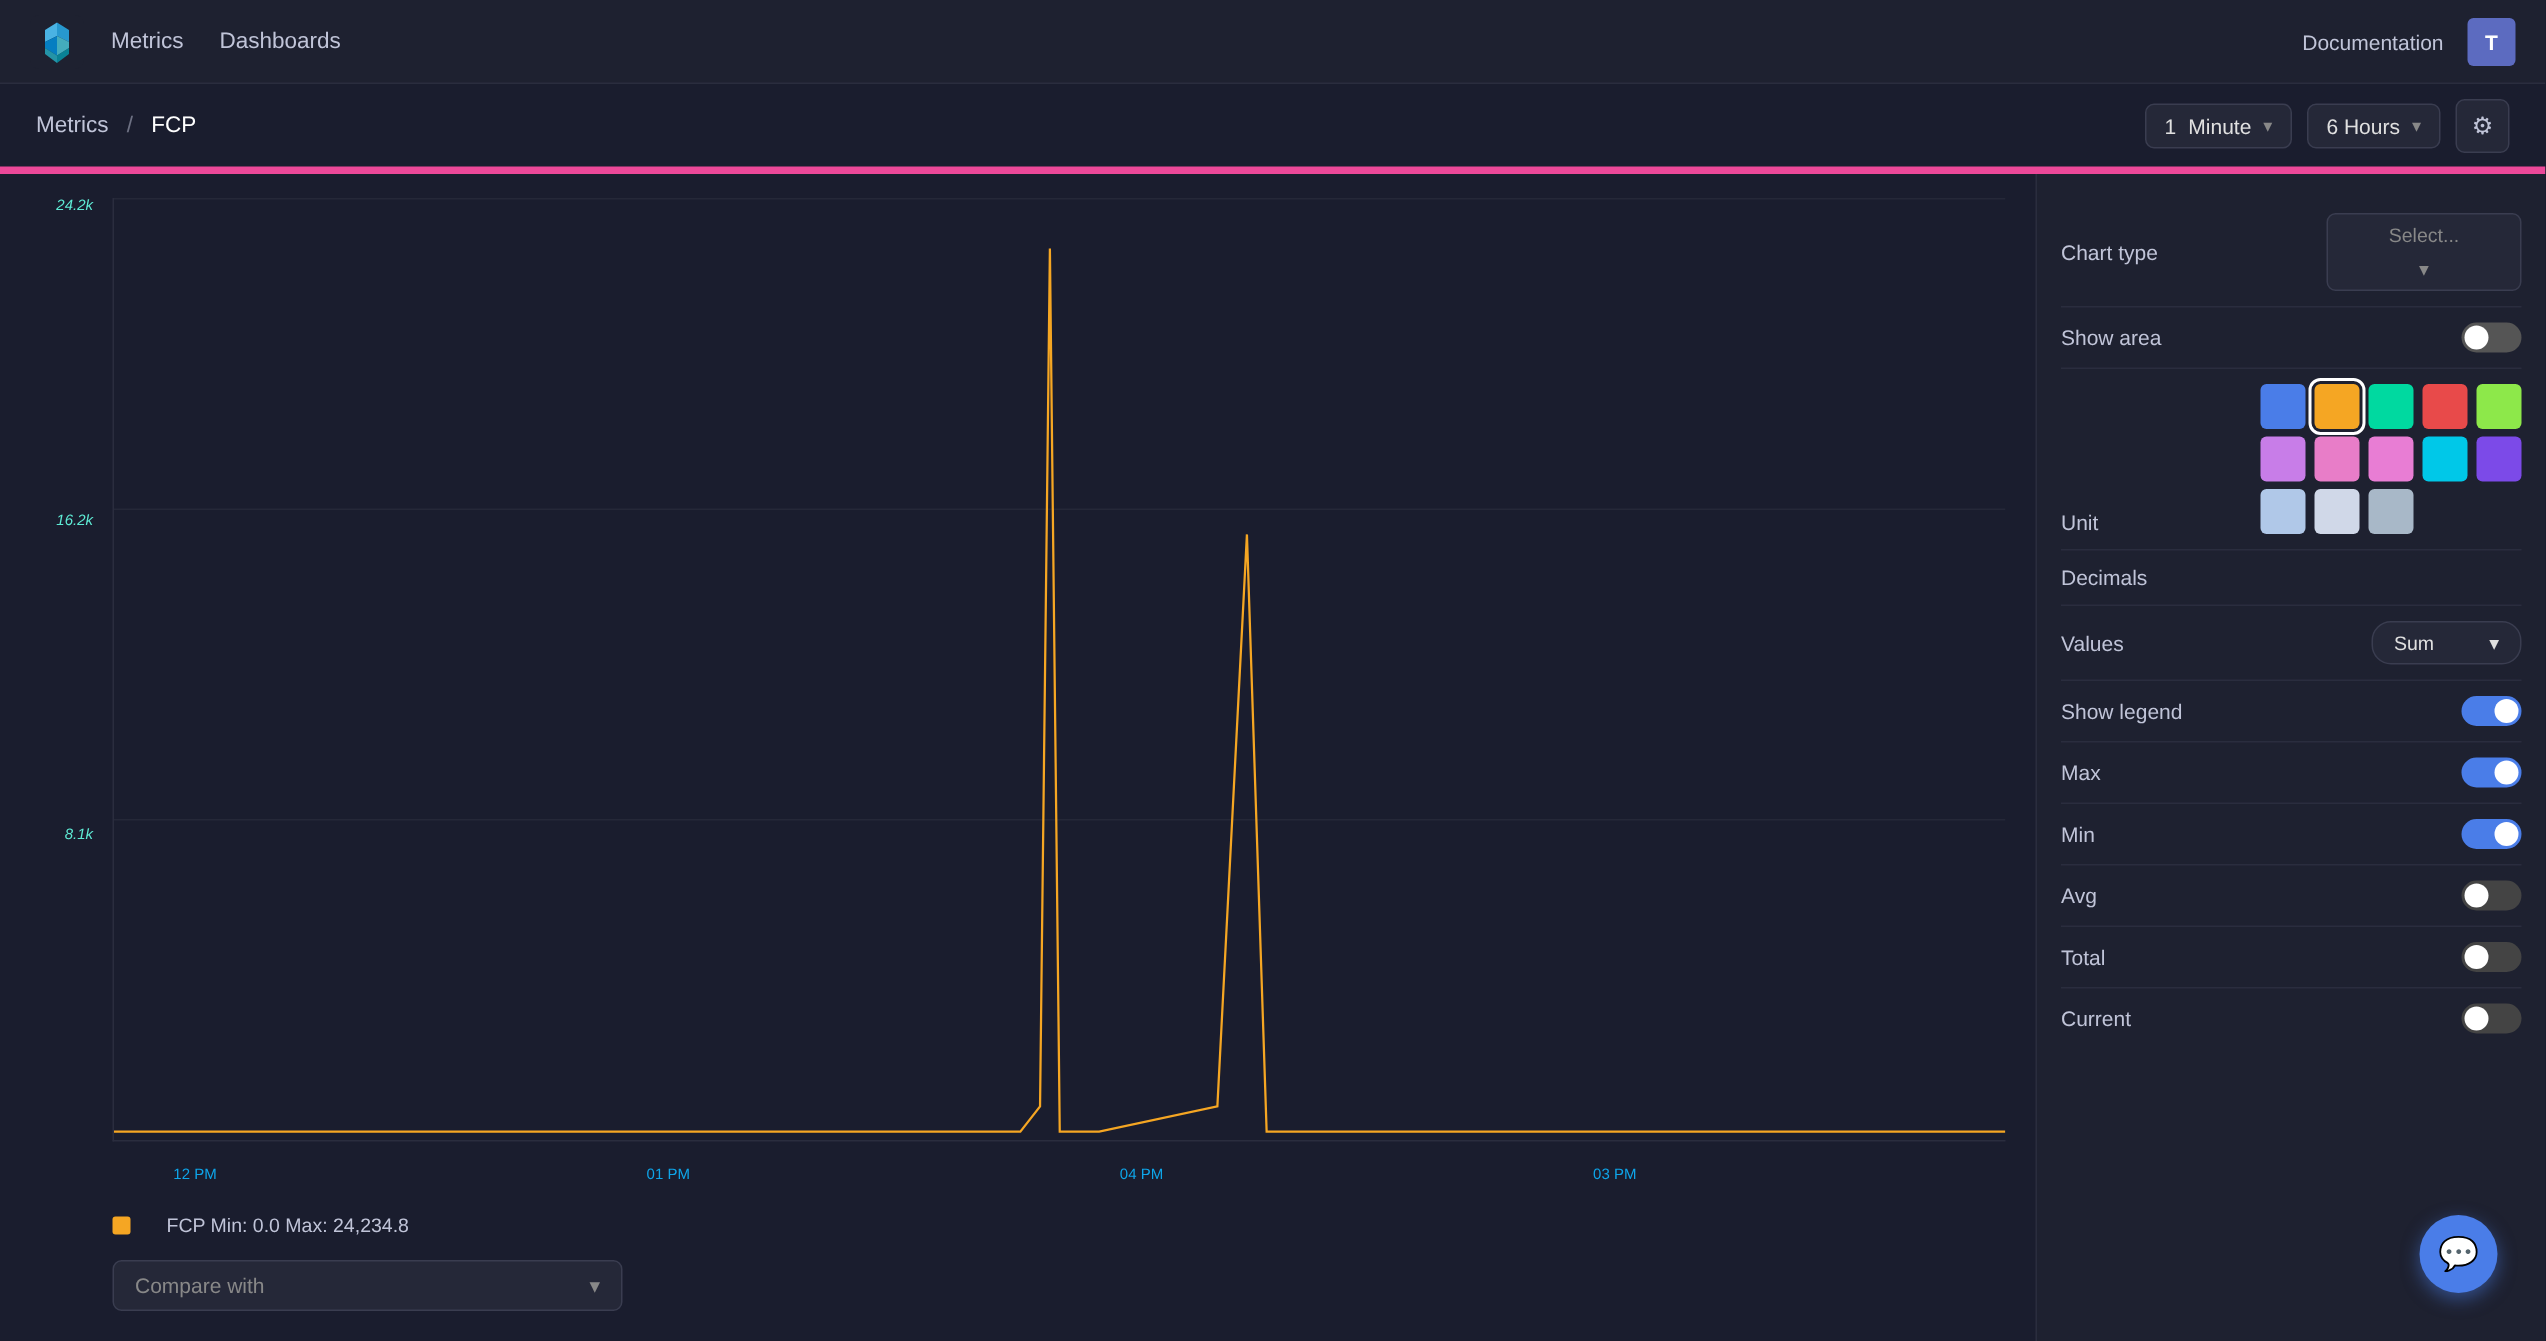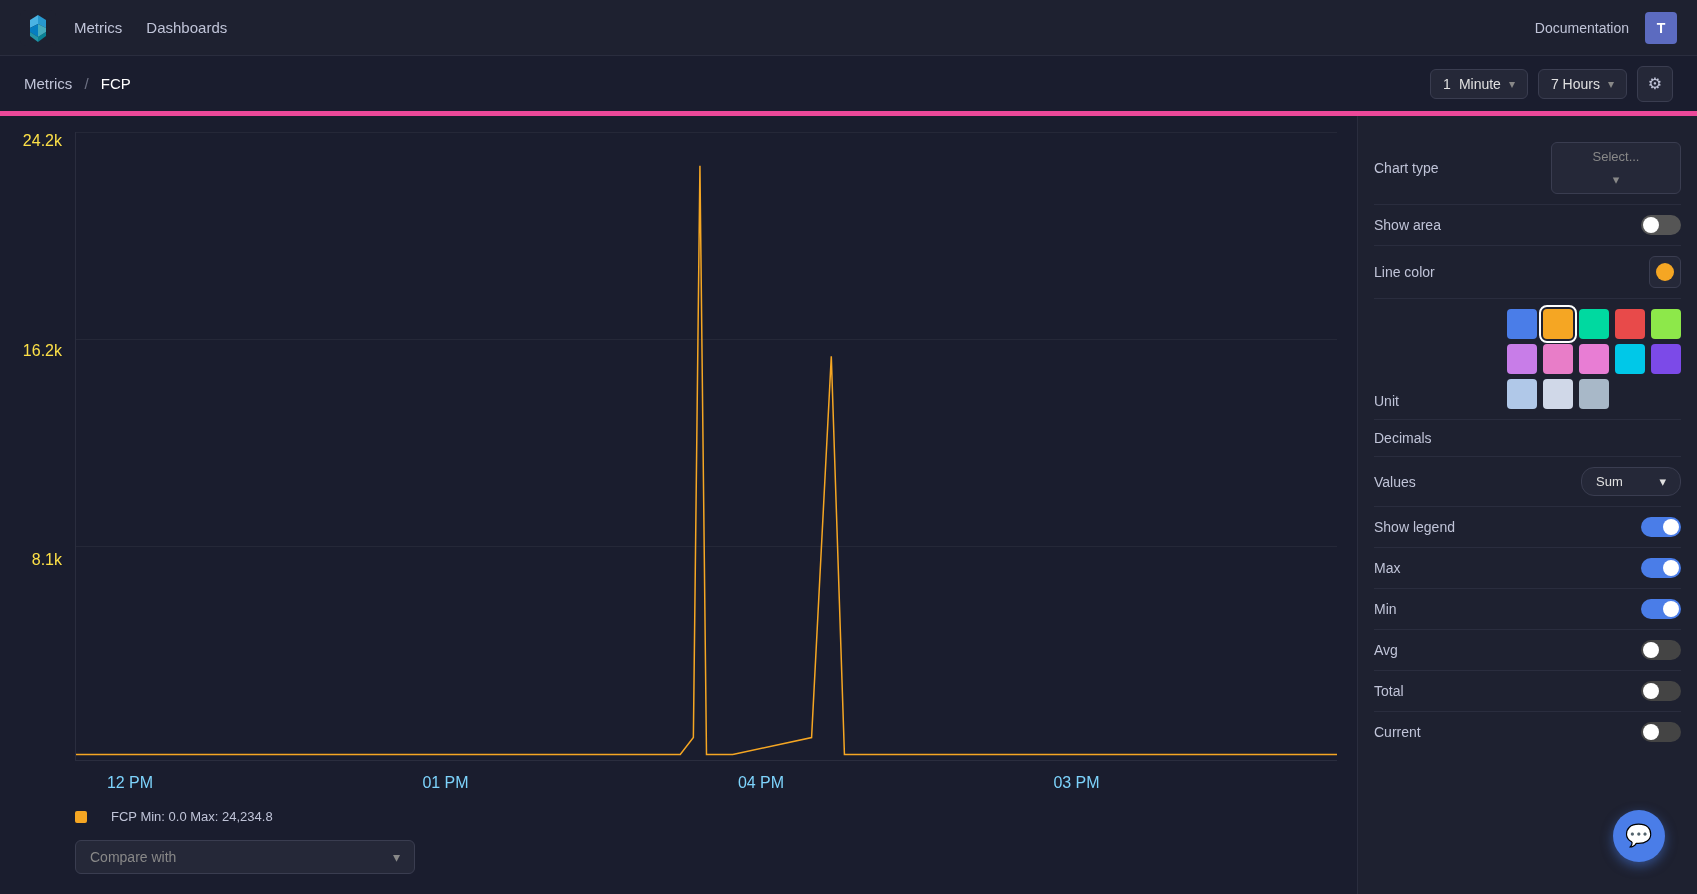--- a/index.html
+++ b/index.html
@@ -144,22 +144,23 @@
       top: 0;
       bottom: 40px;
       width: 50px;
       display: flex;
       flex-direction: column;
       justify-content: space-between;
       align-items: flex-end;
       padding-right: 8px;
     }
     .y-label {
-      color: #fde047;
-      font-size: 16px;
+      color: #5eead4;
+      font-size: 10px;
+      font-style: italic;
     }
     .chart-plot {
       position: absolute;
       left: 55px;
       right: 0;
       top: 0;
       bottom: 40px;
       border-left: 1px solid #2a2d3e;
       border-bottom: 1px solid #2a2d3e;
       overflow: hidden;
@@ -179,22 +180,22 @@
     .x-axis-labels {
       position: absolute;
       left: 55px;
       right: 0;
       bottom: 0;
       height: 36px;
       display: flex;
       align-items: center;
     }
     .x-label {
-      color: #7dd3fc;
-      font-size: 16px;
+      color: #0ea5e9;
+      font-size: 10px;
       position: absolute;
       transform: translateX(-50%);
     }
     .chart-line-svg {
       position: absolute;
       top: 0; left: 0; width: 100%; height: 100%;
     }
     .legend-area {
       display: flex;
       align-items: center;
@@ -401,21 +402,21 @@
     <span class="sep">/</span>
     <span class="current">FCP</span>
   </div>
   <div class="toolbar-right">
     <div class="interval-select">
       <span>1</span>
       <span>Minute</span>
       <span class="chevron">▾</span>
     </div>
     <div class="interval-select">
-      <span>7 Hours</span>
+      <span>6 Hours</span>
       <span class="chevron">▾</span>
     </div>
     <div class="gear-btn">
       <span>⚙</span>
     </div>
   </div>
 </div>
 
 <div class="main-content">
 
@@ -475,26 +476,20 @@
       </div>
     </div>
 
     <div class="panel-row">
       <span class="panel-label">Show area</span>
       <div class="toggle gray">
         <div class="toggle-knob"></div>
       </div>
     </div>
 
-    <div class="panel-row">
-      <span class="panel-label">Line color</span>
-      <div class="line-color-btn">
-        <div class="color-dot"></div>
-      </div>
-    </div>
 
     <div class="panel-row unit-row">
       <span class="panel-label">Unit</span>
       <div class="unit-color-panel">
         <div class="swatch-row">
           <div class="swatch" style="background:#4a7de8;"></div>
           <div class="swatch selected" style="background:#f5a623;"></div>
           <div class="swatch" style="background:#00d9a0;"></div>
           <div class="swatch" style="background:#e84a4a;"></div>
           <div class="swatch" style="background:#8de84a;"></div>

